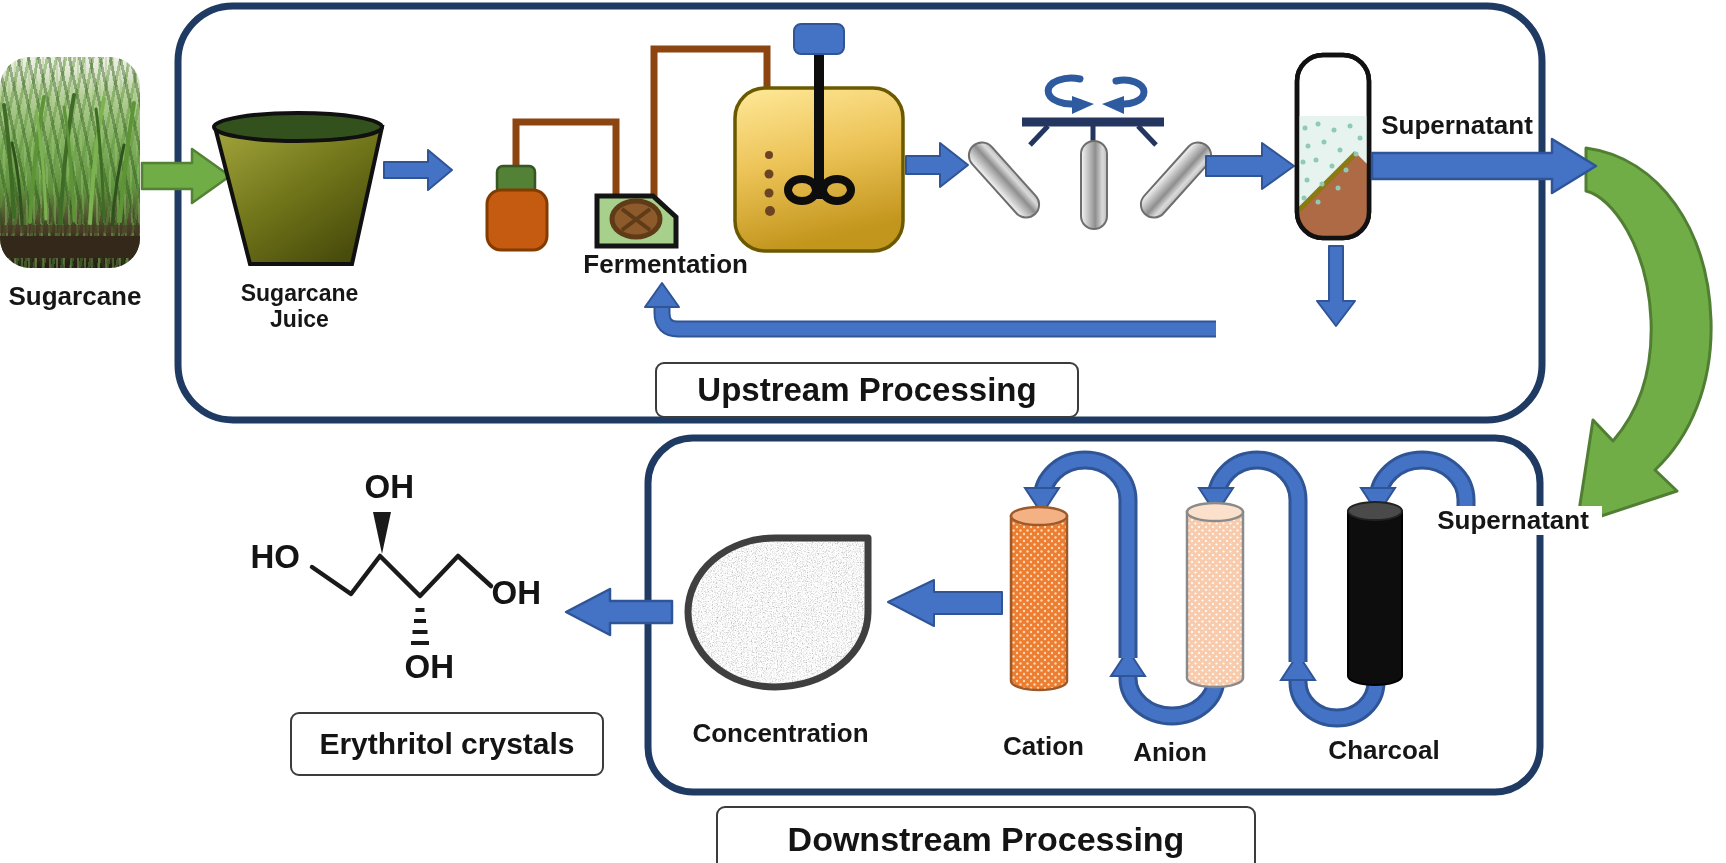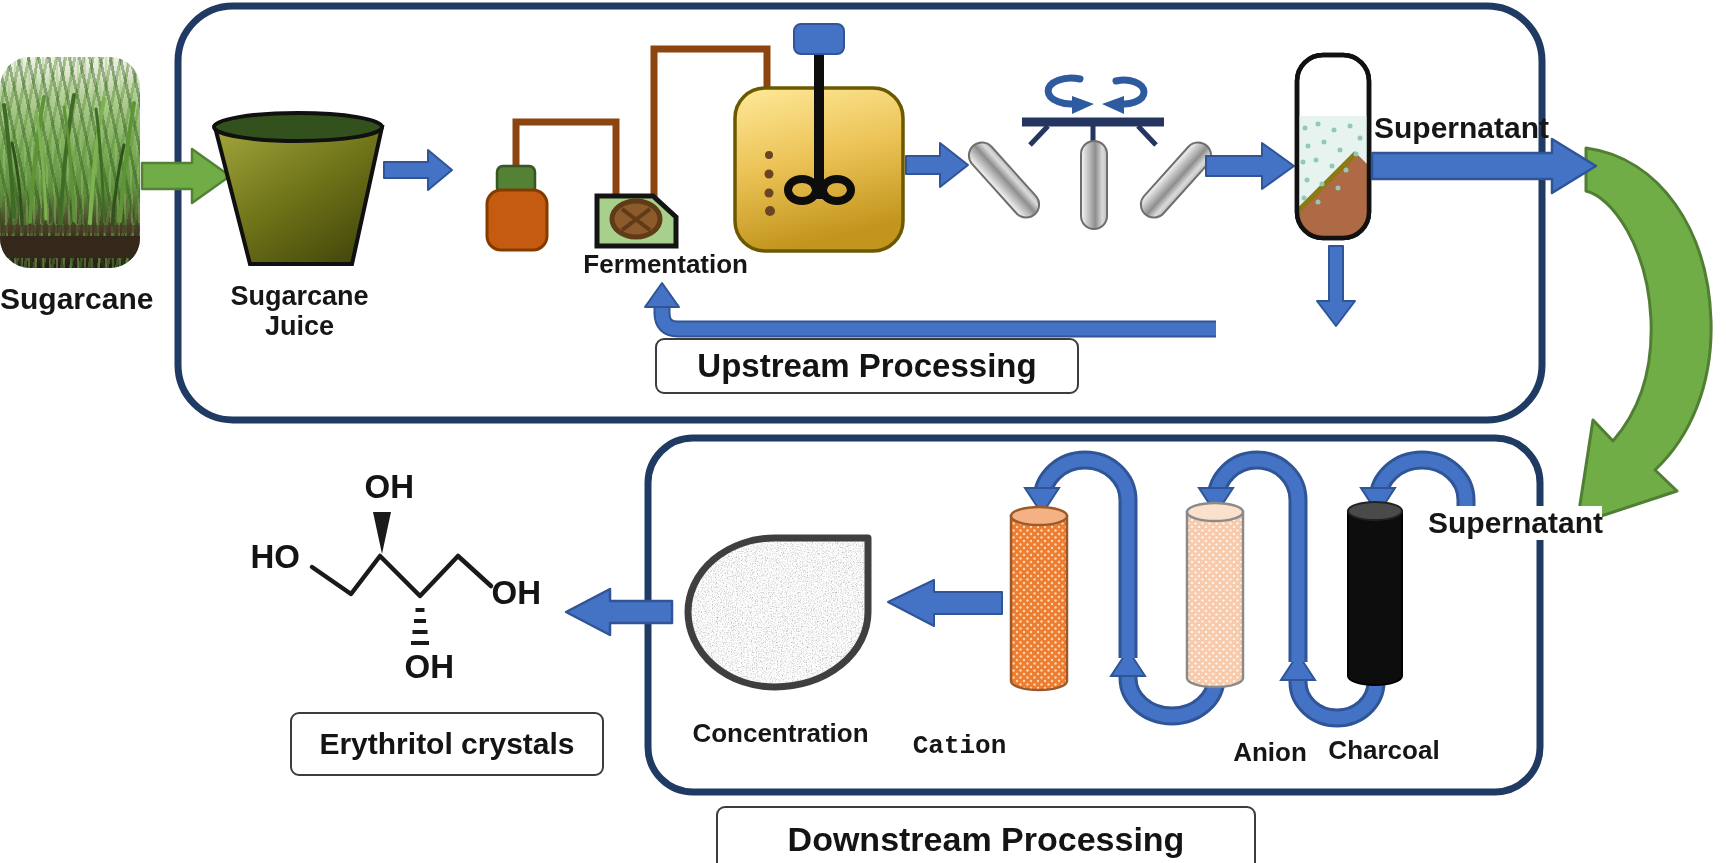--- a/index.html
+++ b/index.html
@@ -1,22 +1,22 @@
 <!DOCTYPE html>
 <html><head>
 <meta charset="utf-8">
 <style>
   html,body{margin:0;padding:0;background:#ffffff;}
   body{font-family:"Liberation Sans", sans-serif;}
   #stage{position:relative;width:1726px;height:863px;overflow:hidden;background:#ffffff;}
   #stage svg.canvas{position:absolute;left:0;top:0;}
   .lbl{position:absolute;color:#161616;font-weight:700;text-align:center;line-height:1.12;}
-  .lbl.s25{font-size:30px;}
+  .lbl.s25{font-size:26px;}
   .lbl.s26{font-size:26px;}
-  .lbl.s27{font-size:27px;}
+  .lbl.s27{font-size:23px;}
   .boxlbl{position:absolute;background:#ffffff;border:2px solid #3c3c3c;border-radius:9px;
           display:flex;align-items:center;justify-content:center;color:#141414;font-weight:700;}
   .mol{position:absolute;color:#141414;font-weight:600;font-size:33px;text-align:right;}
   #photo{position:absolute;left:0px;top:57px;width:140px;height:211px;border-radius:30px;overflow:hidden;
      background:
       repeating-linear-gradient(78deg, rgba(40,80,26,.38) 0 3px, rgba(0,0,0,0) 3px 10px),
       repeating-linear-gradient(101deg, rgba(92,148,58,.45) 0 3px, rgba(0,0,0,0) 3px 9px),
       repeating-linear-gradient(88deg, rgba(158,198,118,.40) 0 2px, rgba(0,0,0,0) 2px 7px),
       linear-gradient(#eef0e6 0%, #dfe5d2 7%, #b6cf9a 18%, #7fae5c 42%, #61923f 62%, #51542f 76%, #3a2d1d 86%, #27201408 100%),
       linear-gradient(#cfd8c0, #6f9a4d 55%, #3a2d1d 82%, #241c12);}
@@ -244,26 +244,26 @@
         <line x1="411" y1="643" x2="429" y2="643"></line>
       </g>
     </g>
   </svg>
 
   <div class="lbl s25" style="left:0px;top:282px;width:150px;">Sugarcane</div>
   <div class="lbl s27" style="left:222px;top:281px;width:155px;">Sugarcane Juice</div>
   <div class="lbl s26" style="left:558px;top:250px;width:190px;text-align:right;">Fermentation</div>
   <div class="lbl s25" style="left:1374px;top:111px;width:166px;">Supernatant</div>
 
-  <div class="boxlbl" style="left:655px;top:338px;width:420px;height:52px;font-size:33px;">Upstream Processing</div>
+  <div class="boxlbl" style="left:655px;top:362px;width:420px;height:52px;font-size:33px;">Upstream Processing</div>
 
   <div class="lbl s25" id="supernatant-bottom" style="left:1424px;top:506px;width:170px;">Supernatant</div>
   <div class="lbl s26" style="left:678px;top:719px;width:205px;">Concentration</div>
-  <div class="lbl s26" style="left:912px;top:732px;width:95px;font-family:Liberation Mono, monospace;">Cation</div>
-  <div class="lbl s26" style="left:1220px;top:738px;width:100px;">Anion</div>
+  <div class="lbl s26" style="left:996px;top:732px;width:95px;">Cation</div>
+  <div class="lbl s26" style="left:1120px;top:738px;width:100px;">Anion</div>
   <div class="lbl s26" style="left:1320px;top:736px;width:128px;">Charcoal</div>
 
   <div class="boxlbl" style="left:258px;top:712px;width:310px;height:60px;font-size:30px;margin-left:32px;">Erythritol crystals</div>
   <div class="boxlbl" style="left:716px;top:806px;width:540px;height:70px;font-size:34px;align-items:flex-start;padding-top:12px;box-sizing:border-box;">Downstream Processing</div>
 
   <div class="mol" style="left:354px;top:468px;width:60px;">OH</div>
   <div class="mol" style="left:238px;top:538px;width:62px;">HO</div>
   <div class="mol" style="left:479px;top:574px;width:62px;">OH</div>
   <div class="mol" style="left:392px;top:648px;width:62px;">OH</div>
 

